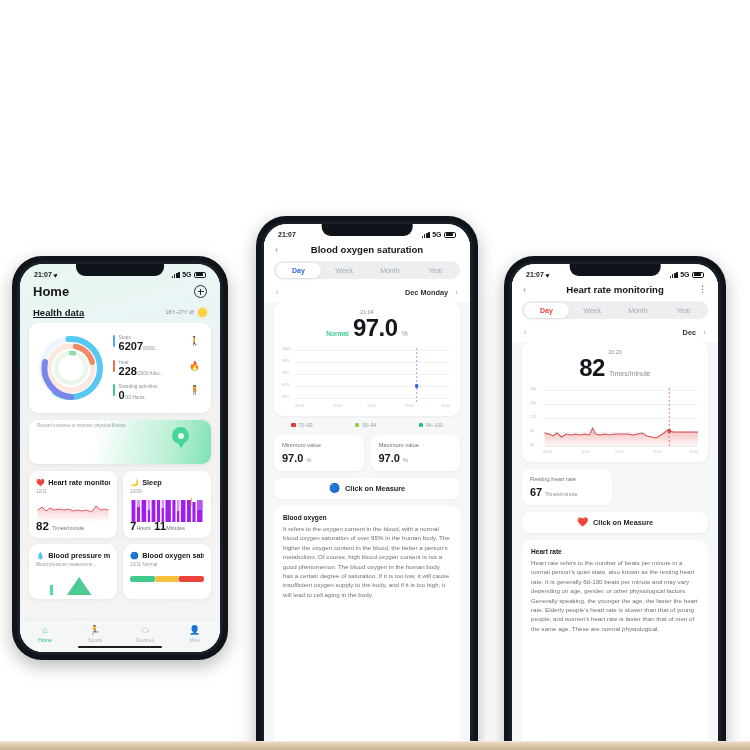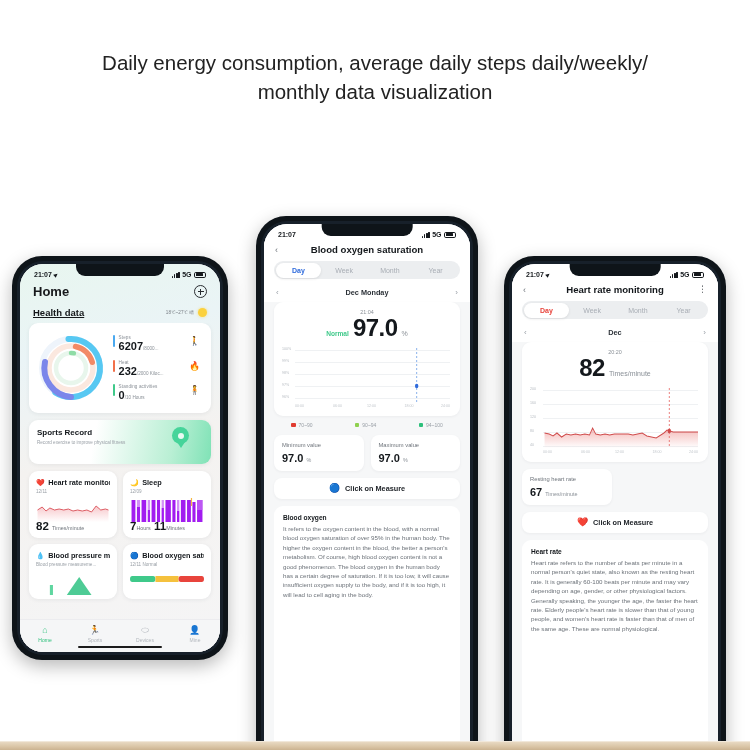--- a/index.html
+++ b/index.html
@@ -163,21 +163,21 @@
   .d-back{ font-size:9px; color:#6e747b; width:12px;}
   .d-nav-t{ flex:1; text-align:center; font-size:9.6px; font-weight:700; color:#14181c;}
   .d-kebab{ width:12px; text-align:right; font-size:9px; color:#3a3f45; letter-spacing:0; line-height:.6;}
   .seg{
     margin:0 10px; background:#eceef0; border-radius:11px; display:flex; padding:1.5px;
   }
   .seg div{ flex:1; text-align:center; font-size:7px; color:#a9aeb5; padding:4px 0; border-radius:10px;}
   .seg div.on{ background:#fff; font-weight:700; box-shadow:0 1px 3px rgba(0,0,0,.09);}
   .datebar{ display:flex; align-items:center; padding:7px 12px 5px 12px;}
   .datebar .ar{ font-size:8px; color:#9aa0a7; width:10px;}
-  .datebar .dt{ flex:1; text-align:center; font-size:7.3px; font-weight:700; color:#2c3238;}
+  .datebar .dt{ flex:1; text-align:right; font-size:7.3px; font-weight:700; color:#2c3238;}
   .d-card{ background:#fff; margin:0 10px; border-radius:9px; padding:7px 8px 8px 8px; box-shadow:0 1px 3px rgba(30,40,55,.05);}
   .big-time{ text-align:center; font-size:5.4px; color:#8a9097; }
   .big-row{ display:flex; align-items:baseline; justify-content:center; gap:4px; margin-top:-1px;}
   .big-tag{ font-size:6.6px; font-weight:700;}
   .big-num{ font-size:24px; font-weight:700; color:#14181c; letter-spacing:-.5px;}
   .big-unit{ font-size:7px; color:#8a9097;}
   .chart-wrap{ position:relative; margin-top:4px; height:62px;}
   .legend{ display:flex; justify-content:space-around; padding:6px 6px 0 6px;}
   .lg{ display:flex; align-items:center; gap:3px; font-size:5px; color:#9aa0a7;}
   .lg i{ width:4.5px;height:4.5px;border-radius:1px; display:block;}
@@ -209,21 +209,20 @@
 
   .gridlines{ position:absolute; inset:0; }
   .gl{ position:absolute; left:13px; right:2px; height:1px; background:#eff1f3;}
   .yl{ position:absolute; left:0; font-size:3.6px; color:#b8bdc3;}
   .xl{ position:absolute; bottom:0; font-size:3.6px; color:#c2c7cc;}
 </style>
 </head>
 <body>
 
 <div class="header">
-  <div class="h-sub">Daily energy consumption, average daily steps daily/weekly/ monthly data visualization</div>
 </div>
 
 <div class="stage">
 
   <div class="phone" id="phone-left">
     <div class="bezel">
       <div class="screen">
         <div class="notch"></div>
         <div class="home-bg"></div>
         <div class="l-content">
@@ -285,42 +284,41 @@
                     </span>
                   </span>
                   <span class="micon">🚶</span>
                 </div>
 
                 <div class="metric">
                   <span class="mbar" style="background:#f2704a"></span>
                   <span class="mtxt">
                     <span class="mlabel">Heat</span>
                     <span class="mval" style="display:block">
-                      <span>232</span><small>/2000 Kiloc...</small>
+                      <span>228</span><small>/2000 Kiloc...</small>
                     </span>
                   </span>
                   <span class="micon">🔥</span>
                 </div>
 
                 <div class="metric">
                   <span class="mbar" style="background:#3fc98a"></span>
                   <span class="mtxt">
                     <span class="mlabel">Standing activities</span>
                     <span class="mval" style="display:block">
                       <span>0</span><small>/10 Hours</small>
                     </span>
                   </span>
                   <span class="micon">🧍</span>
                 </div>
 
               </div>
             </div>
 
             <div class="card sports-card">
-              <div class="sc-t">Sports Record</div>
               <div class="sc-s">Record exercise to improve physical fitness</div>
               <div class="pin">
                 <div class="pin-head"></div>
                   <div class="pin-tip"></div>
                   <div class="pin-dot"></div>
               </div>
             </div>
 
             <div class="grid2">
 

